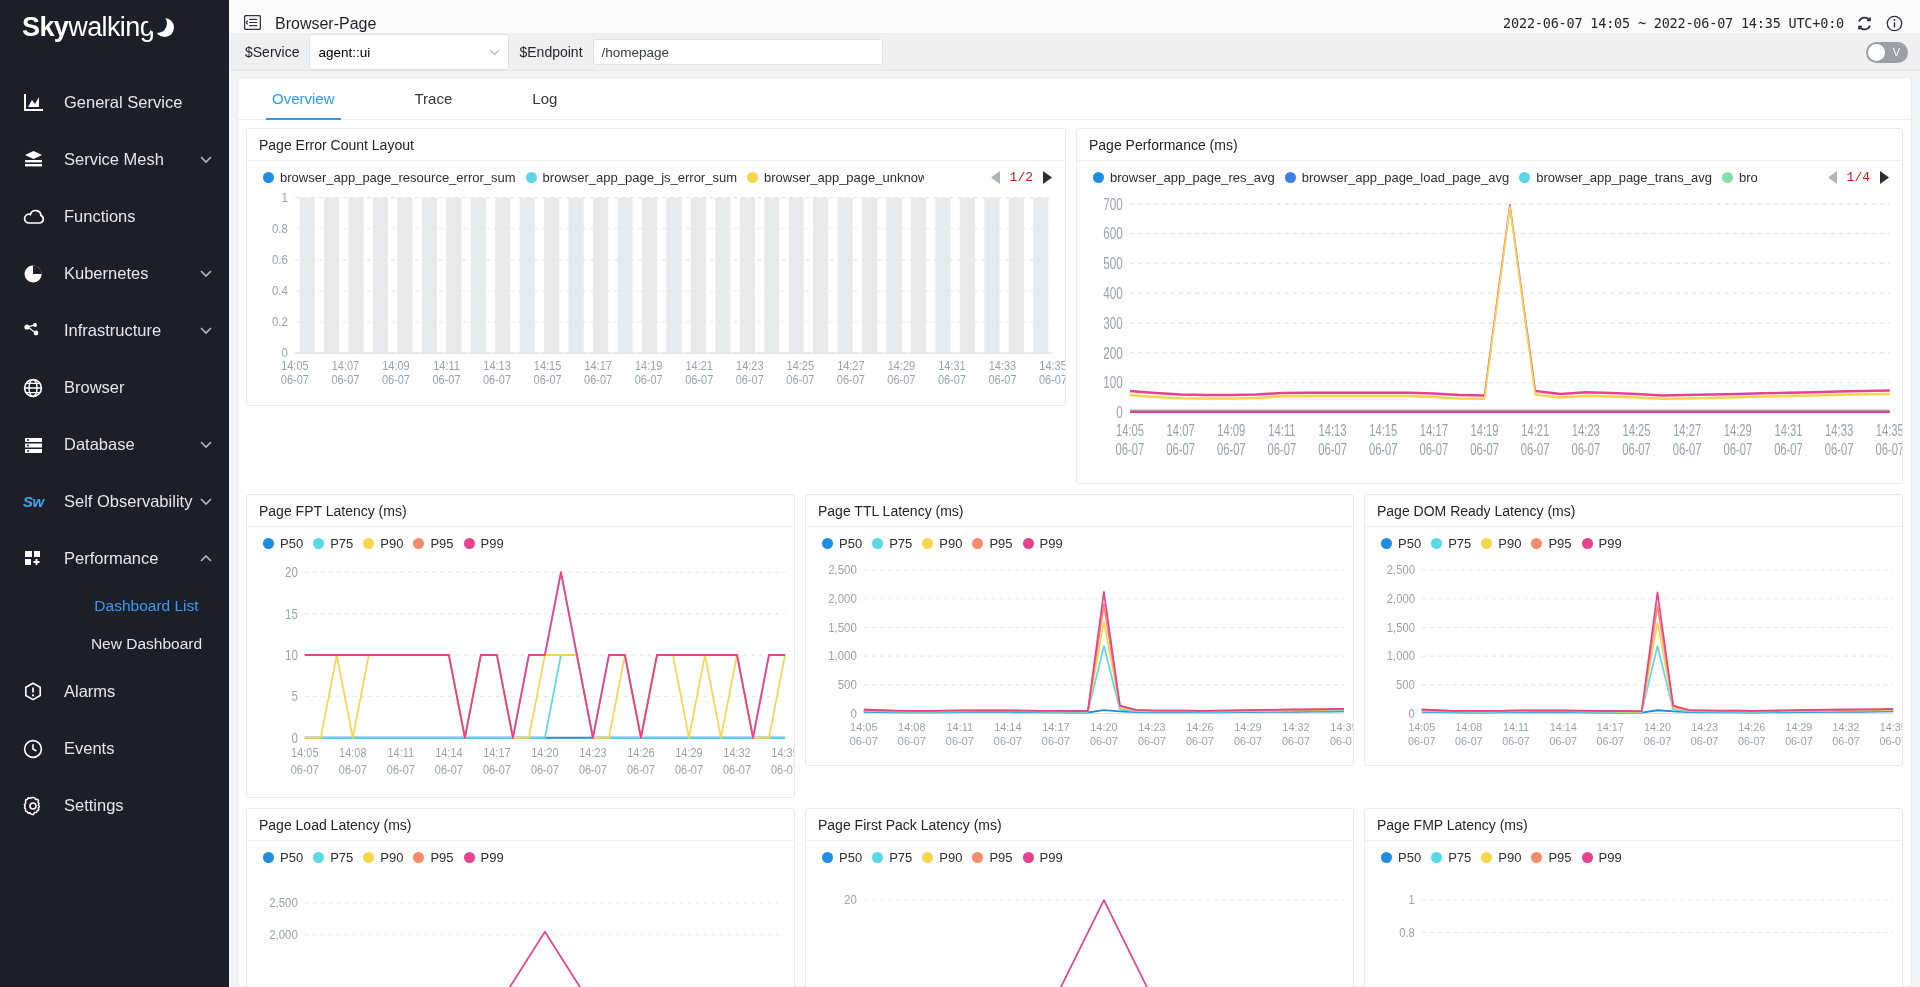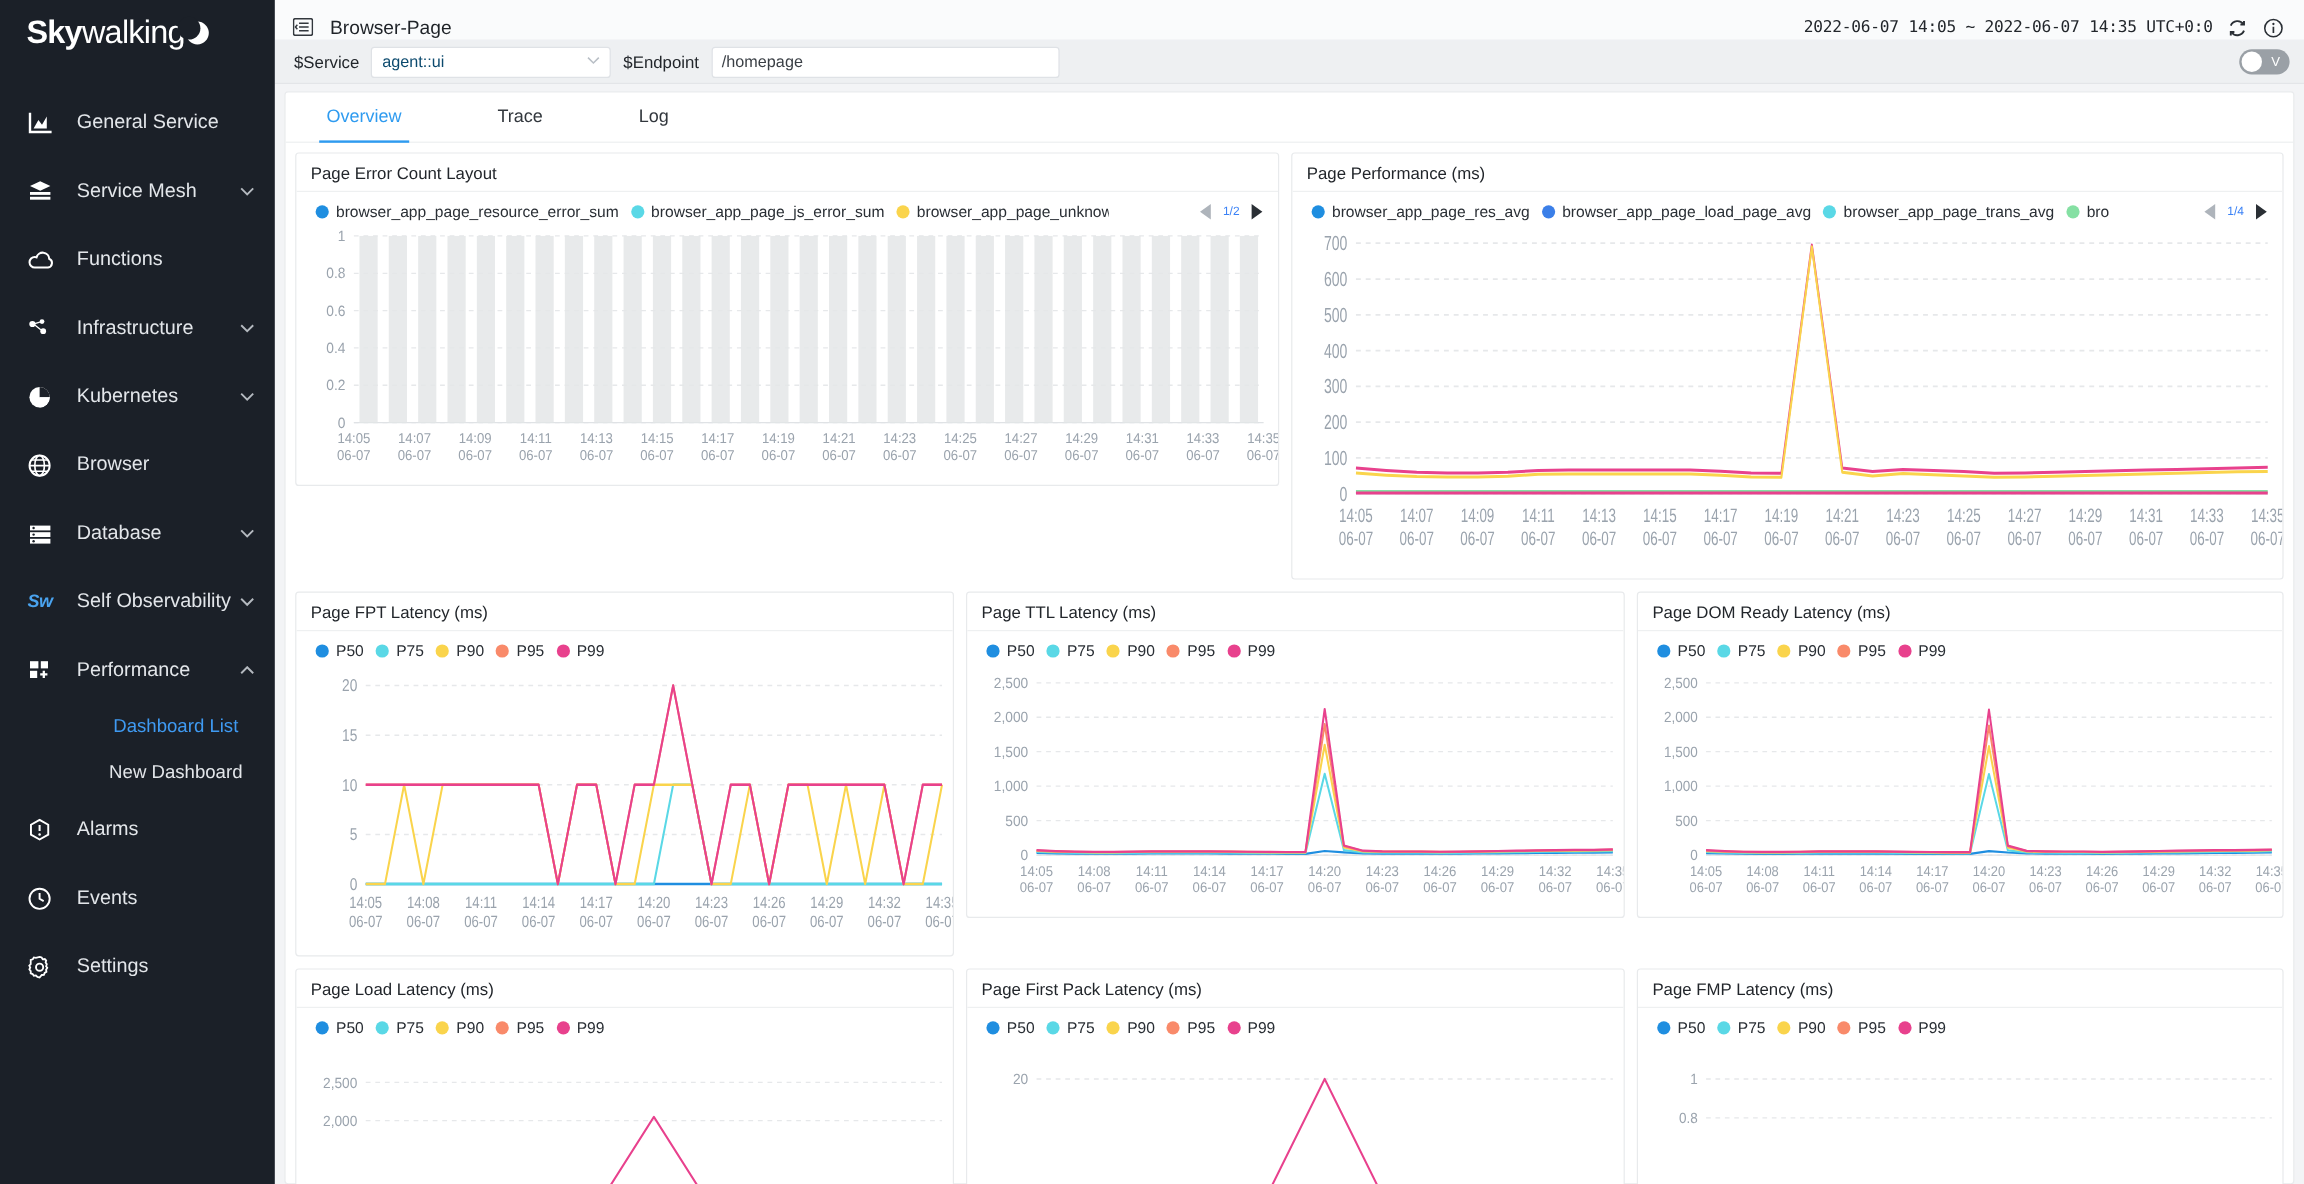--- a/index.html
+++ b/index.html
@@ -78,23 +78,23 @@
   }
   .icon-btn { width:20px; height:20px; display:flex; align-items:center;
               justify-content:center; cursor:pointer; color:#2a2f35; }
 
   .filterbar {
     height: 40px; background:#eef0f2; display:flex; align-items:center;
     padding: 0 12px; gap:6px; border-bottom:1px solid #e3e5e8;
   }
   .flabel { font-size:14px; color:#22262b; white-space:nowrap; padding:0 4px; }
   .fselect {
-    width: 200px; height: 26px; background:#fff; border:1px solid #dfe2e6;
+    width: 200px; height: 36px; background:#fff; border:1px solid #dfe2e6;
     border-radius:3px; display:flex; align-items:center; padding:0 8px;
-    font-size:13.5px; color:#0c4a6e; cursor:pointer; position:relative;
+    font-size:13.5px; color:#000000; cursor:pointer; position:relative;
   }
   .fselect .chev { margin-left:auto; color:#b9bfc6; font-size:10px; }
   .finput {
     width: 290px; height:26px; background:#fff; border:1px solid #dfe2e6;
     border-radius:3px; padding:0 8px; font-size:13.5px; color:#3a3f45;
     display:flex; align-items:center;
   }
   .toggle-wrap { margin-left:auto; display:flex; align-items:center; }
   .toggle {
     width: 42px; height:21px; border-radius:11px; background:#9aa0a6;
@@ -141,21 +141,21 @@
     display:flex; align-items:center; gap:10px; padding: 9px 12px 4px 16px;
     font-size:13px; color:#2a2f35; white-space:nowrap; overflow:hidden;text-align:center;
   }
   .legend-item { display:flex; align-items:center; gap:6px; cursor:pointer; }
   .dot { width:11px; height:11px; border-radius:50%; display:inline-block;
          flex: 0 0 11px; }
   .legend-txt { overflow:hidden; text-overflow:clip; }
   .pager { margin-left:auto; display:flex; align-items:center; gap:8px;
            padding-left:6px; }
   .pg-arrow { cursor:pointer; line-height:0; }
-  .pg-num { font-size:10px; color:#3b82f6; font-family:Liberation Sans, sans-serif; }
+  .pg-num { font-size:13px; color:#b91c1c; font-family:Liberation Mono, monospace; }
 
   .plot { flex:1 1 auto; position:relative; }
   .plot svg { display:block; width:100%; height:100%; }
   .axis-txt { font-size:11.5px; fill:#9aa3ad; font-family:"Liberation Sans", sans-serif; }
   .axis-txt-sm { font-size:11px; fill:#9aa3ad; font-family:"Liberation Sans", sans-serif; }
 </style>
 </head>
 <body>
 
 <div class="app">
@@ -197,45 +197,45 @@
         <span class="nav-icon">
           <svg width="22" height="16" viewBox="0 0 22 16">
               <path d="M6 14a4.4 4.4 0 010-8.8c.5 0 1 .1 1.4.3A5.4 5.4 0 0118 6.6 3.9 3.9 0 0117 14z" stroke="#fff" stroke-width="1.7" fill="none"></path>
             </svg>
         </span>
         <span class="nav-label">Functions</span>
       </div>
 
       <div class="nav-item">
         <span class="nav-icon">
+          <svg width="21" height="20" viewBox="0 0 21 20">
+              <circle cx="10" cy="10" r="8.5" fill="#fff"></circle>
+              <path d="M10 10V1.5A8.5 8.5 0 0118.5 10z" fill="#1b2028"></path>
+              <path d="M10 10h8.5A8.5 8.5 0 0110 18.5z" fill="#fff"></path>
+              <path d="M11.6 10h7A8.5 8.5 0 0111.6 18z" fill="#1b2028" opacity="0"></path>
+            </svg>
+        </span>
+        <span class="nav-label">Kubernetes</span>
+        <span class="nav-caret">
+          <svg width="12" height="8" viewBox="0 0 12 8">
+              <path d="M1 1l5 5 5-5" stroke="#cfd4da" stroke-width="1.6" fill="none"></path>
+            </svg>
+        </span>
+      </div>
+
+      <div class="nav-item">
+        <span class="nav-icon">
           <svg width="21" height="19" viewBox="0 0 21 19">
               <circle cx="4" cy="6" r="2.6" fill="#fff"></circle>
               <circle cx="12" cy="4" r="2" fill="#fff"></circle>
               <circle cx="13" cy="12" r="2.4" fill="#fff"></circle>
               <path d="M6 6.8l5 4M6 5.6l4.2-1.2" stroke="#fff" stroke-width="1.1"></path>
             </svg>
         </span>
         <span class="nav-label">Infrastructure</span>
-        <span class="nav-caret">
-          <svg width="12" height="8" viewBox="0 0 12 8">
-              <path d="M1 1l5 5 5-5" stroke="#cfd4da" stroke-width="1.6" fill="none"></path>
-            </svg>
-        </span>
-      </div>
-
-      <div class="nav-item">
-        <span class="nav-icon">
-          <svg width="21" height="20" viewBox="0 0 21 20">
-              <circle cx="10" cy="10" r="8.5" fill="#fff"></circle>
-              <path d="M10 10V1.5A8.5 8.5 0 0118.5 10z" fill="#1b2028"></path>
-              <path d="M10 10h8.5A8.5 8.5 0 0110 18.5z" fill="#fff"></path>
-              <path d="M11.6 10h7A8.5 8.5 0 0111.6 18z" fill="#1b2028" opacity="0"></path>
-            </svg>
-        </span>
-        <span class="nav-label">Kubernetes</span>
         <span class="nav-caret">
           <svg width="12" height="8" viewBox="0 0 12 8">
               <path d="M1 1l5 5 5-5" stroke="#cfd4da" stroke-width="1.6" fill="none"></path>
             </svg>
         </span>
       </div>
 
       <div class="nav-item">
         <span class="nav-icon">
           <svg width="21" height="20" viewBox="0 0 21 20">

